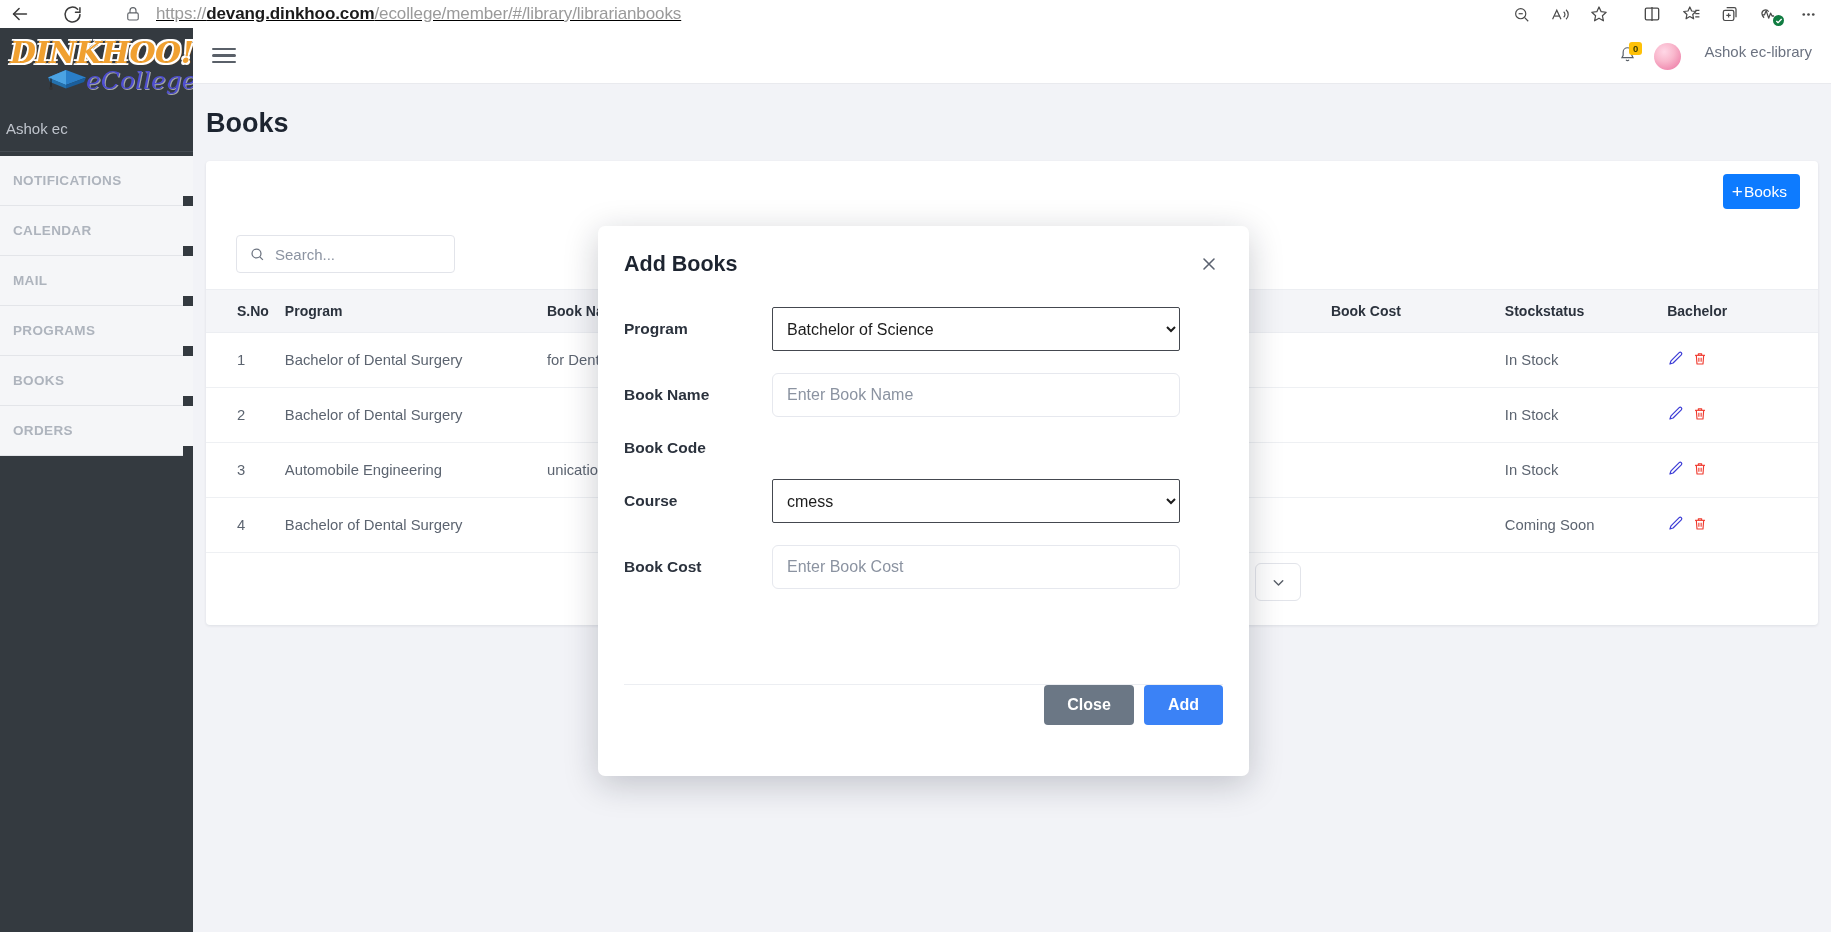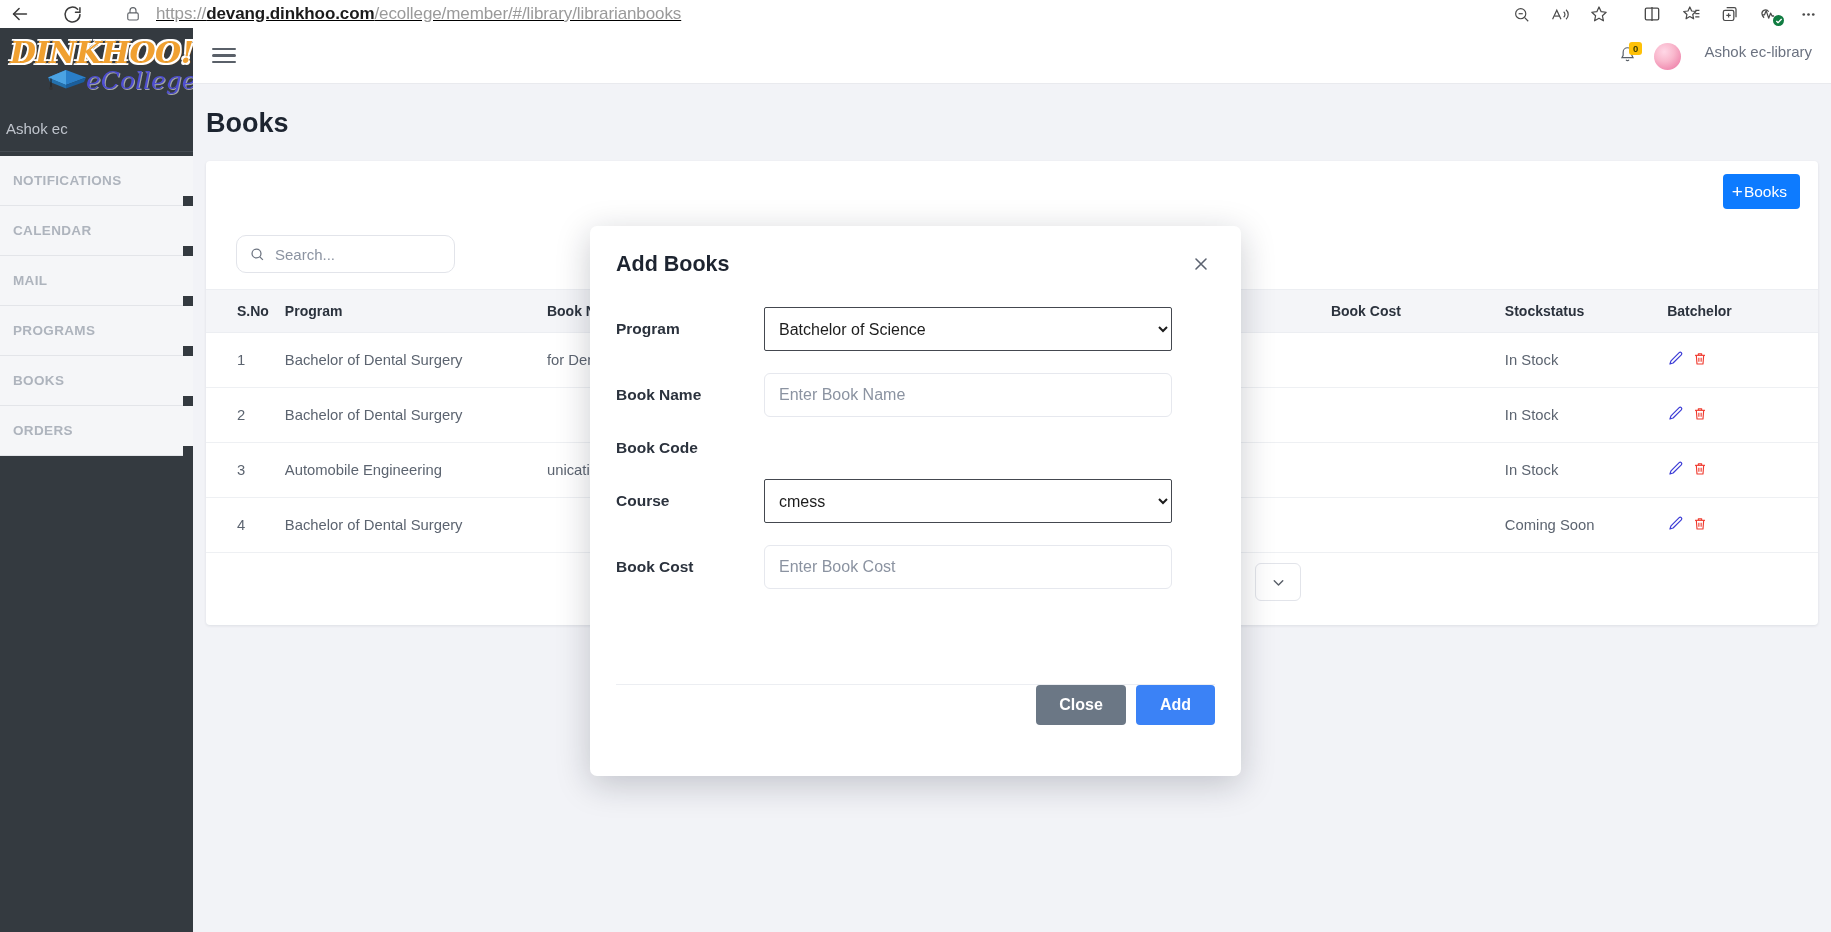--- a/index.html
+++ b/index.html
@@ -149,21 +149,21 @@
     font-size: 15.5px; font-family: "Liberation Sans", sans-serif;
     padding: 8px 13px 8px 9px;
     cursor: pointer;
     display: flex; align-items: center; gap: 1px;
   }
   .plus-glyph { font-size: 19px; font-weight: 300; line-height: 1; position: relative; top: -0.5px; }
 
   .search-row { padding: 14px 0 16px 30px; }
   .search-box {
     width: 219px; height: 38px;
-    border: 1px solid #e2e4ea; border-radius: 10px;
+    border: 1px solid #e2e4ea; border-radius: 4px;
     display: flex; align-items: center; padding-left: 12px; gap: 9px;
     background: #fff;
   }
   .search-box input {
     border: none; outline: none; font-size: 15px; color: #5a6270;
     font-family: "Liberation Sans", sans-serif;
     width: 160px; background: transparent;
   }
   .search-box input::placeholder { color: #8b93a1; }
 
@@ -197,21 +197,21 @@
     position: absolute; left: 1049px; top: 10px;
     width: 46px; height: 38px;
     border: 1px solid #e2e4ea; border-radius: 6px;
     background: #fff;
     display: flex; align-items: center; justify-content: center;
     color: #5a6069;
   }
 
   
   .modal-backdrop {
-    position: absolute; left: 4px; top: 0;
+    position: absolute; left: 12px; top: 0;
     width: 1716px; height: 932px;
     background: transparent;
     pointer-events: none;
   }
   .modal {
     position: absolute; left: 586px; top: 226px;
     width: 651px; height: 550px;
     background: #ffffff;
     border-radius: 7px;
     box-shadow: 0 8px 34px rgba(16,24,40,0.22);
@@ -454,21 +454,21 @@
 
       <table class="books">
         <thead>
           <tr>
             <th class="c-sno">S.No</th>
             <th class="c-prog">Program</th>
             <th class="c-name">Book Name</th>
             <th class="c-code">Book Code</th>
             <th class="c-cost">Book Cost</th>
             <th class="c-stock">Stockstatus</th>
-            <th class="c-op">Batchelor</th>
+            <th class="c-op">Bachelor</th>
           </tr>
         </thead>
         <tbody>
           <tr>
             <td class="c-sno">1</td>
             <td class="c-prog">Bachelor of Dental Surgery</td>
             <td class="c-name">for Dental Technology</td>
             <td class="c-code"></td>
             <td class="c-cost"></td>
             <td class="c-stock">In Stock</td>

